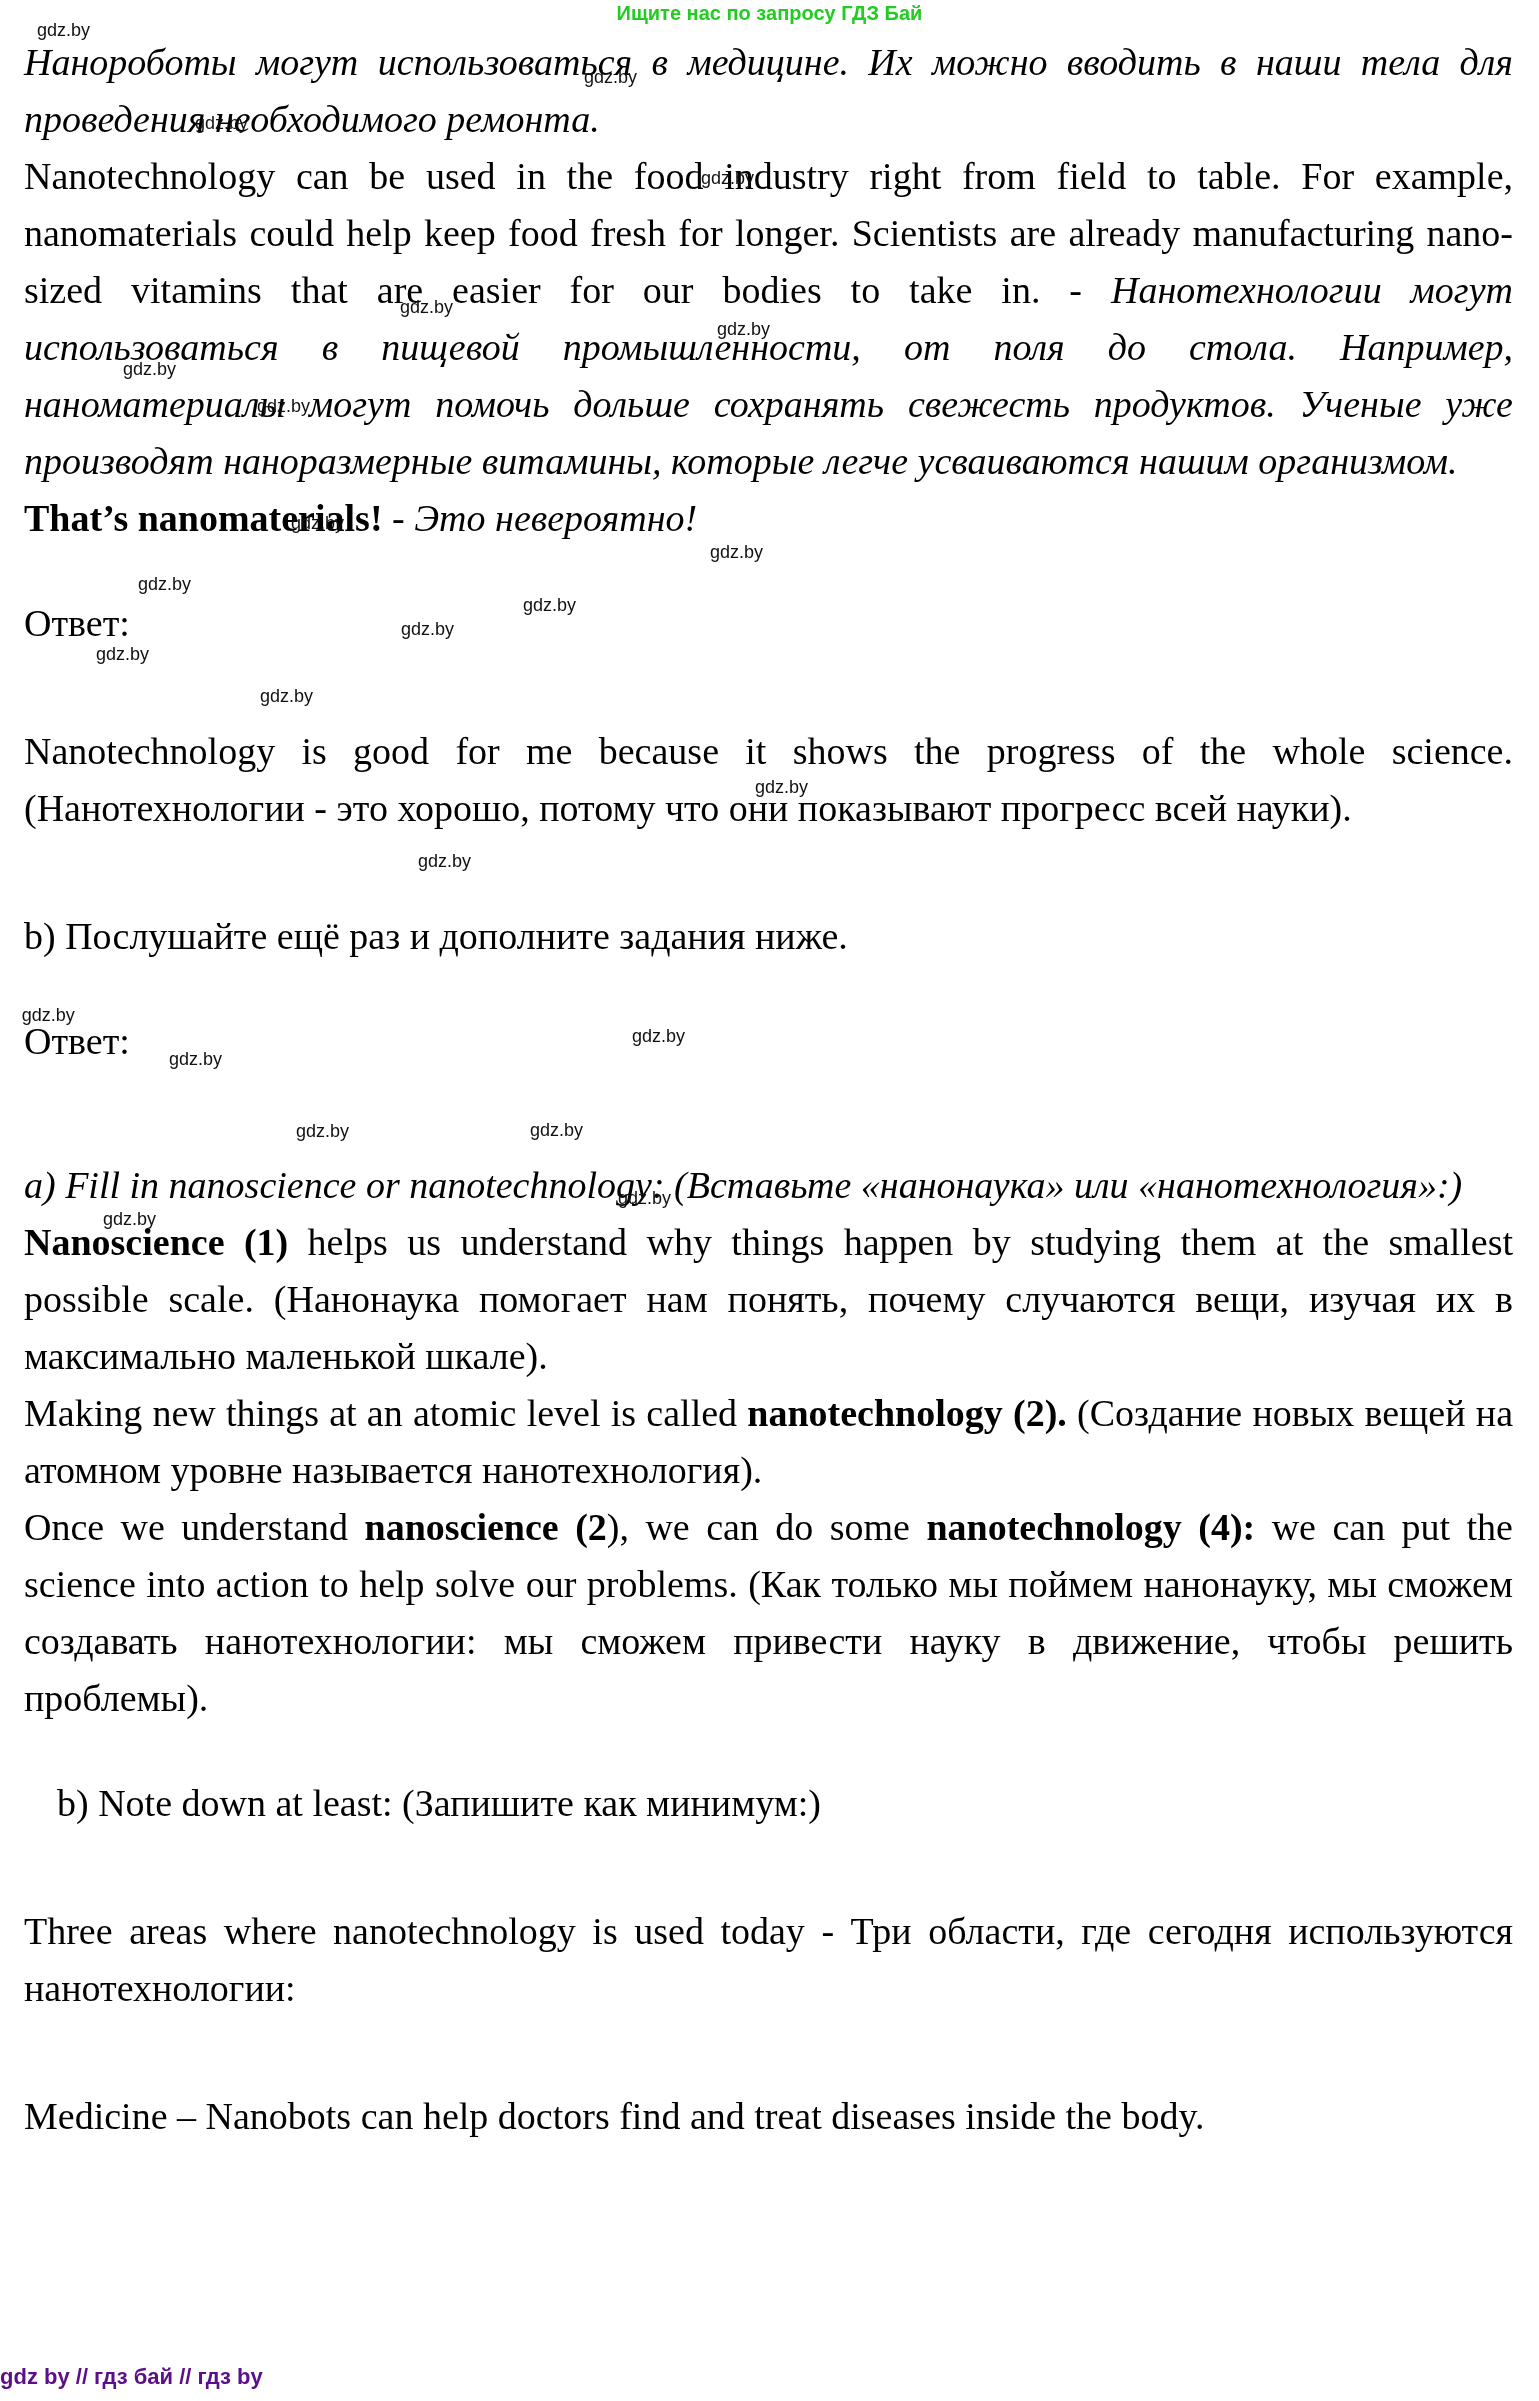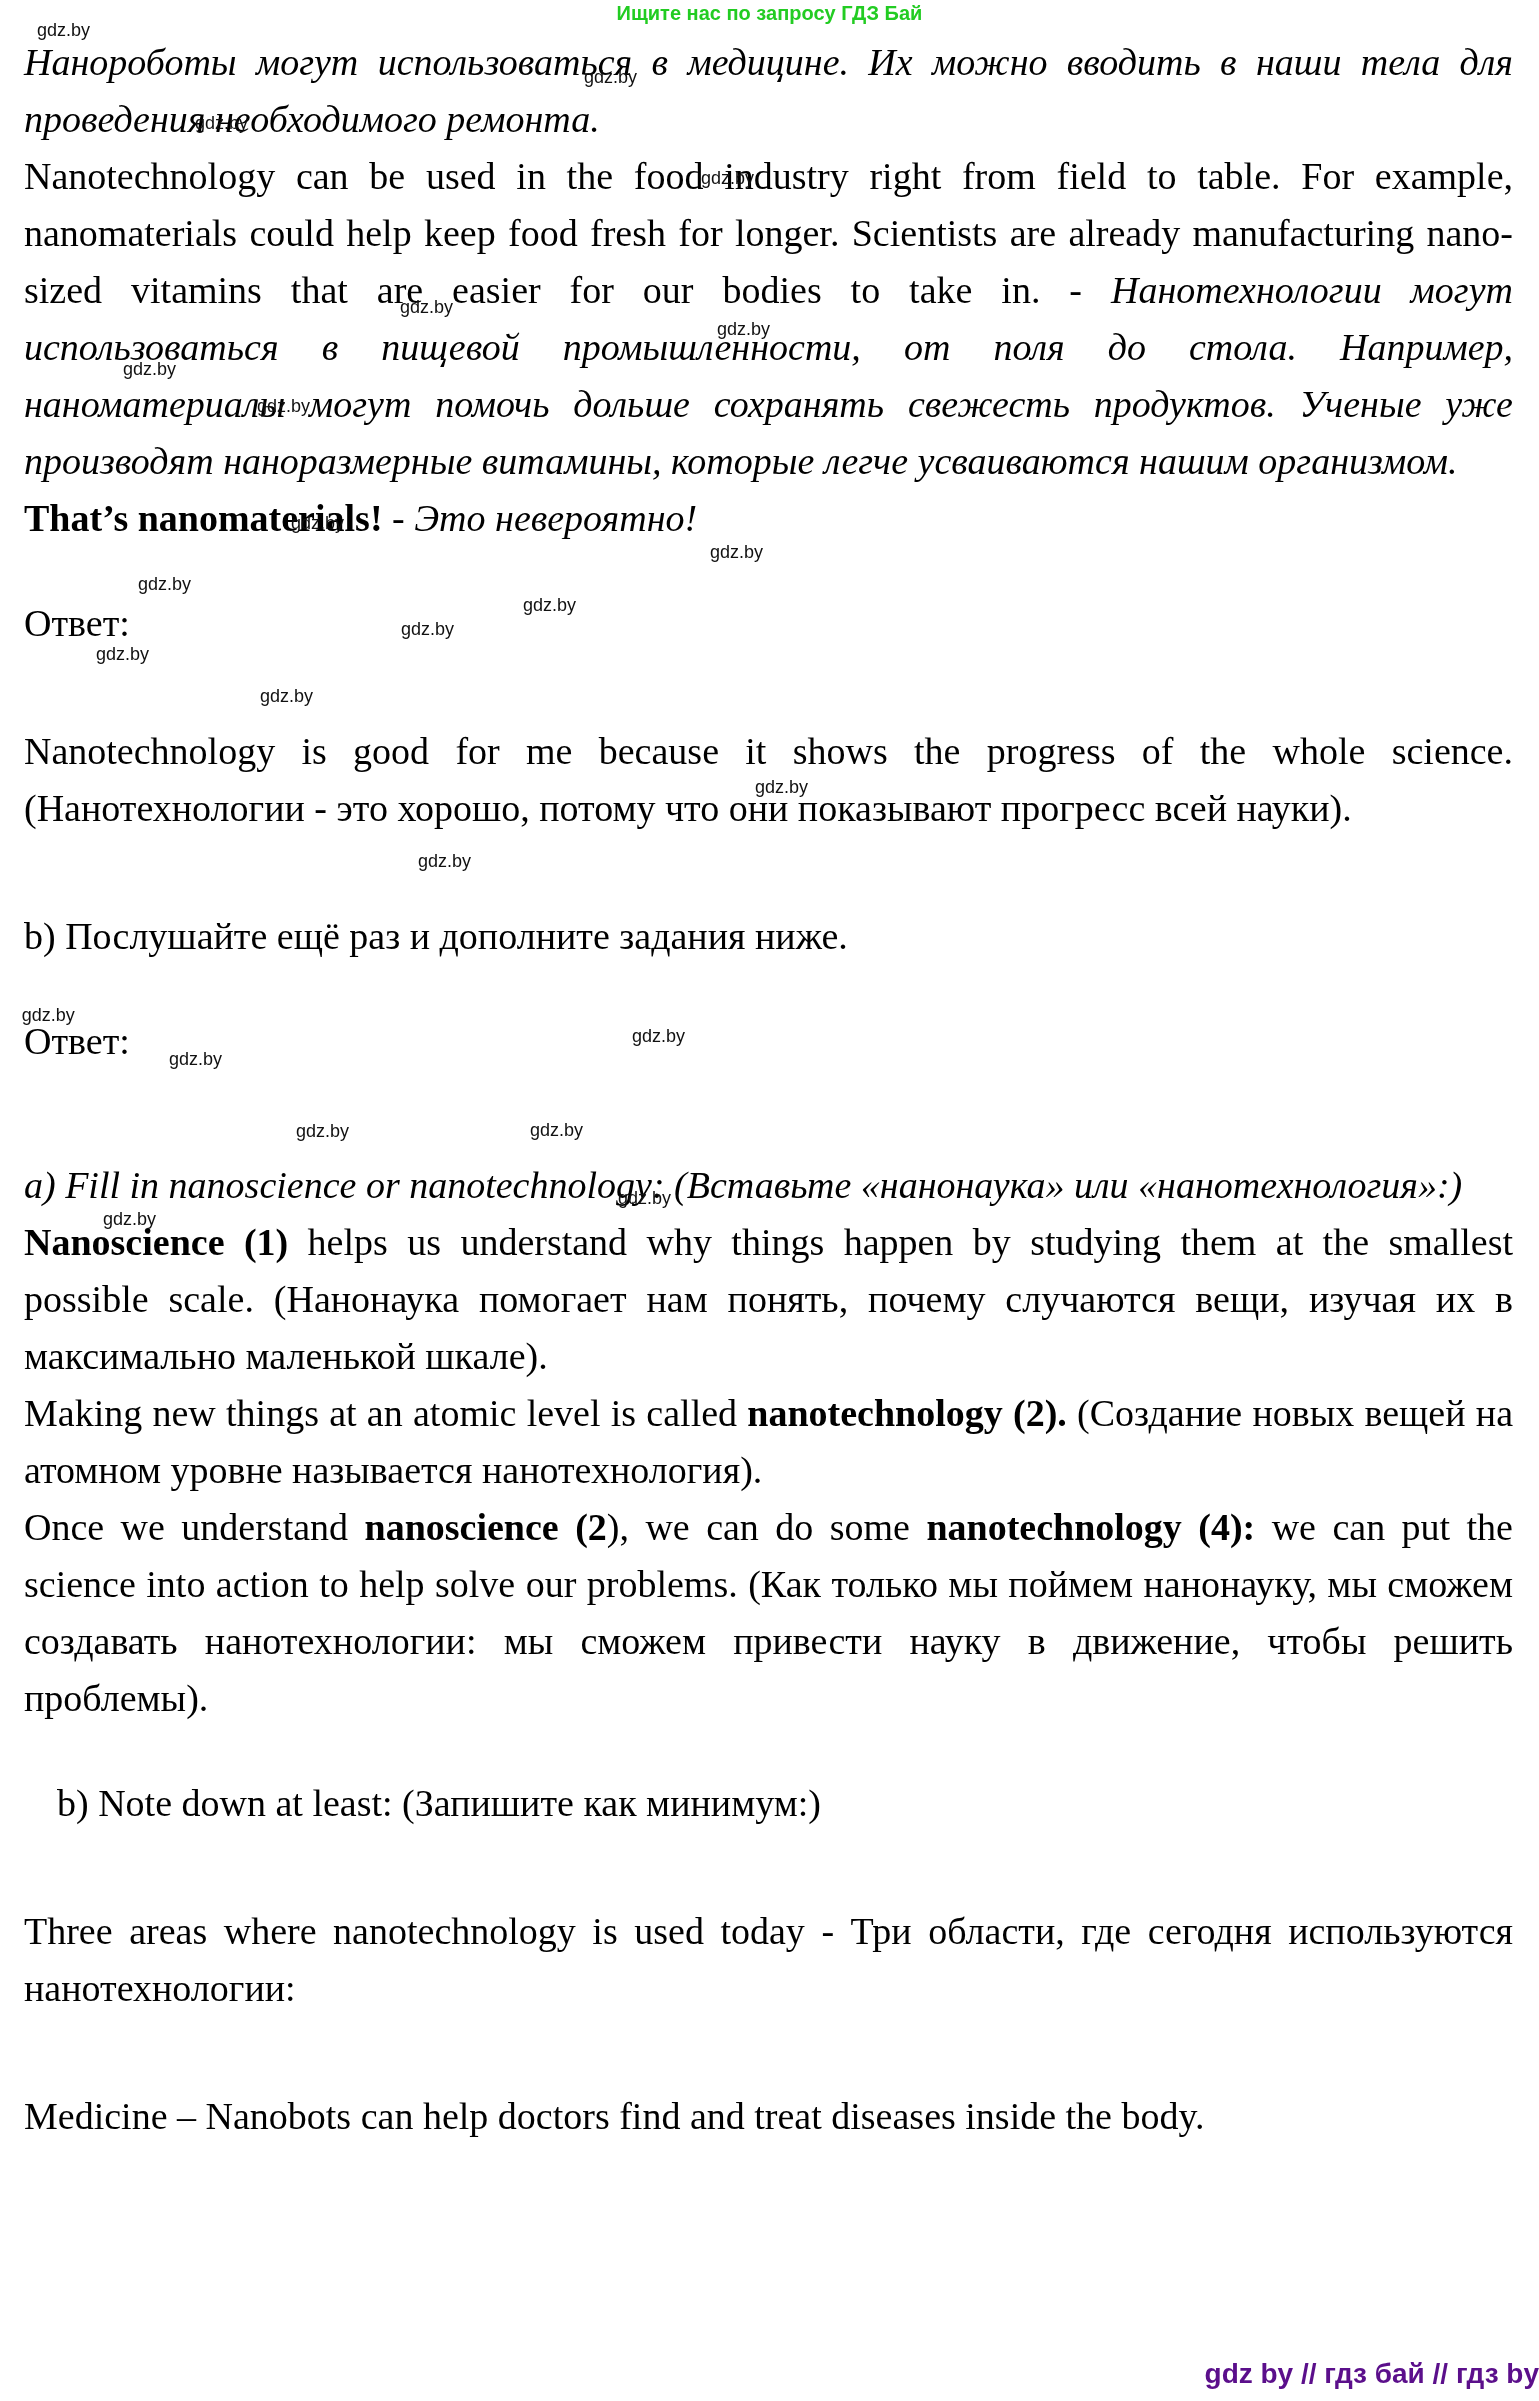--- a/index.html
+++ b/index.html
@@ -30,24 +30,24 @@
     color: #22cc22;
     letter-spacing: 0px;
   }
 
   
   .footer {
     position: absolute;
     bottom: 11.2px;
     left: 0;
     width: 1539px;
-    text-align: right;
+    text-align: left;
     font-family: "Liberation Sans", "DejaVu Sans", sans-serif;
     font-weight: bold;
-    font-size: 28px;
+    font-size: 22px;
     color: #5b0f8b;
   }
 
   
   .wm {
     position: absolute;
     font-family: "Liberation Sans", "DejaVu Sans", sans-serif;
     font-size: 18px;
     font-weight: 400;
     color: #111111;

